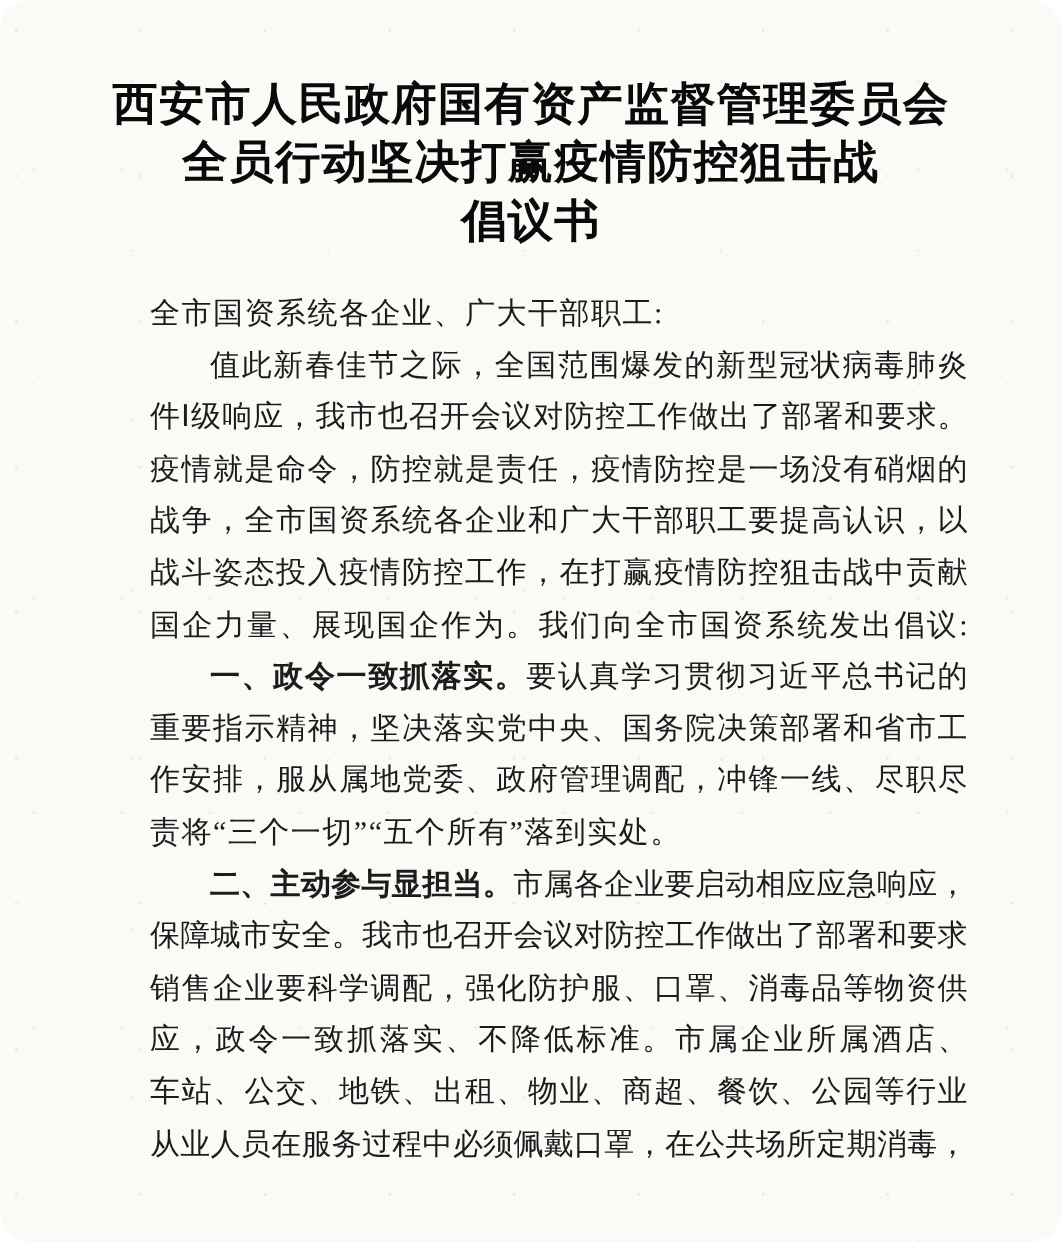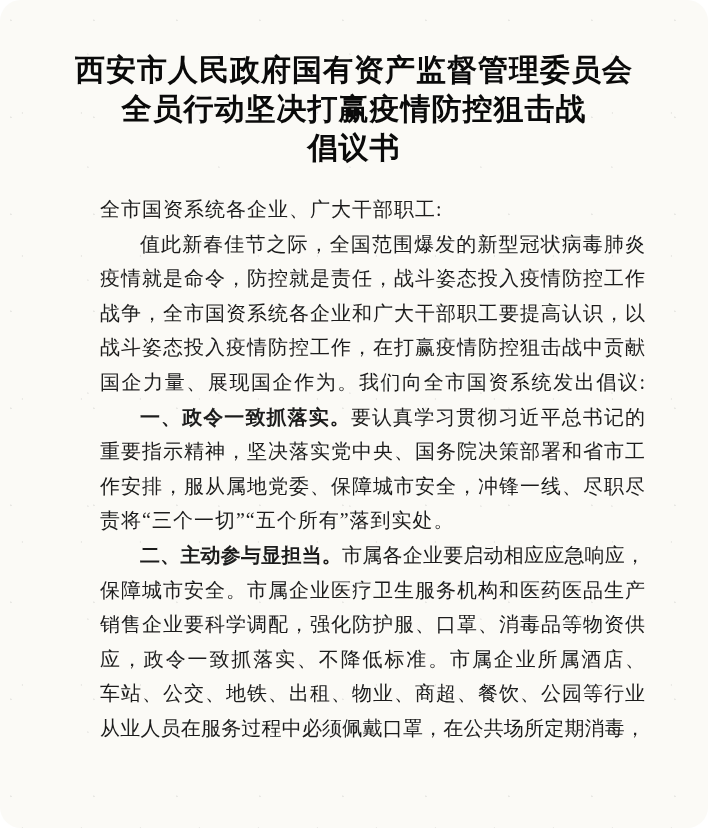--- a/index.html
+++ b/index.html
@@ -72,28 +72,29 @@
 
 <div class="page">
   <div class="title-block">
     <div class="title-line">西安市人民政府国有资产监督管理委员会</div>
     <div class="title-line">全员行动坚决打赢疫情防控狙击战</div>
     <div class="title-line">倡议书</div>
   </div>
   <div class="body-block" id="body-block">
       <div class="line"><span class="seg">全市国资系统各企业、广大干部职工:</span></div>
       <div class="line justify indent"><span class="seg">值此新春佳节之际，全国范围爆发的新型冠状病毒肺炎</span></div>
-      <div class="line justify"><span class="seg">疫情就是命令，防控就是责任，战斗姿态投入疫情防控工作</span></div>
+      <div class="line justify"><span class="seg">件Ⅰ级响应，我市也召开会议对防控工作做出了部署和要求。</span></div>
+      <div class="line justify"><span class="seg">疫情就是命令，防控就是责任，疫情防控是一场没有硝烟的</span></div>
       <div class="line justify"><span class="seg">战争，全市国资系统各企业和广大干部职工要提高认识，以</span></div>
       <div class="line justify"><span class="seg">战斗姿态投入疫情防控工作，在打赢疫情防控狙击战中贡献</span></div>
       <div class="line justify"><span class="seg">国企力量、展现国企作为。我们向全市国资系统发出倡议:</span></div>
       <div class="line justify indent"><span class="seg bold">一、政令一致抓落实。</span><span class="seg">要认真学习贯彻习近平总书记的</span></div>
       <div class="line justify"><span class="seg">重要指示精神，坚决落实党中央、国务院决策部署和省市工</span></div>
-      <div class="line justify"><span class="seg">作安排，服从属地党委、保障城市安全，冲锋一线、尽职尽</span></div>
+      <div class="line justify"><span class="seg">作安排，服从属地党委、政府管理调配，冲锋一线、尽职尽</span></div>
       <div class="line"><span class="seg">责将“三个一切”“五个所有”落到实处。</span></div>
       <div class="line justify indent"><span class="seg bold">二、主动参与显担当。</span><span class="seg">市属各企业要启动相应应急响应，</span></div>
-      <div class="line justify"><span class="seg">保障城市安全。市属企业医疗卫生服务机构和医药医品生产</span></div>
+      <div class="line justify"><span class="seg">保障城市安全。我市也召开会议对防控工作做出了部署和要求</span></div>
       <div class="line justify"><span class="seg">销售企业要科学调配，强化防护服、口罩、消毒品等物资供</span></div>
       <div class="line justify"><span class="seg">应，政令一致抓落实、不降低标准。市属企业所属酒店、</span></div>
       <div class="line justify"><span class="seg">车站、公交、地铁、出租、物业、商超、餐饮、公园等行业</span></div>
       <div class="line justify"><span class="seg">从业人员在服务过程中必须佩戴口罩，在公共场所定期消毒，</span></div>
     </div>
 </div>
 
 </body></html>

